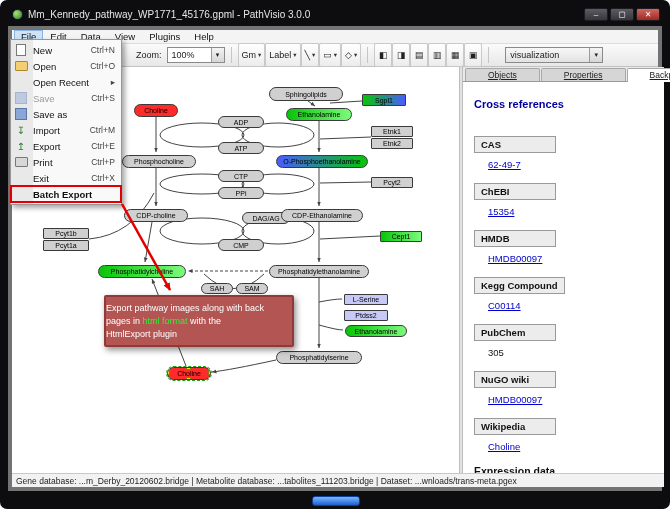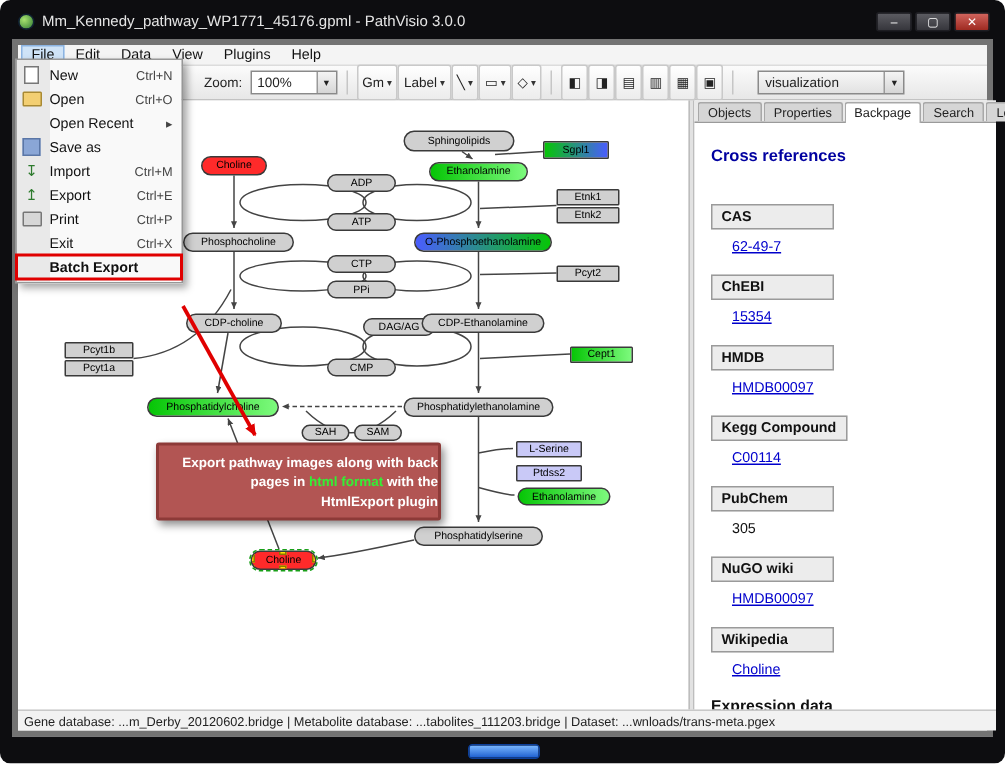--- a/index.html
+++ b/index.html
@@ -42,25 +42,25 @@
   .edges{position:absolute;left:0;top:0;z-index:1;}
   .node{position:absolute;z-index:3;display:flex;align-items:center;justify-content:center;border:1px solid #3a3a3a;font-size:7px;line-height:1;white-space:nowrap;overflow:hidden;color:#000;}
   .node.metabolite{border-radius:7px;}
   .node.gene{border-radius:1px;}
   .node.selected{outline:1px dashed #18a018;}
   .handle{position:absolute;width:5px;height:5px;background:#ffdf00;border:1px solid #8a7a00;}
   .h-nw{left:-3px;top:-3px}.h-n{left:calc(50% - 3px);top:-3px}.h-ne{right:-3px;top:-3px}
   .h-w{left:-3px;top:calc(50% - 3px)}.h-e{right:-3px;top:calc(50% - 3px)}
   .h-sw{left:-3px;bottom:-3px}.h-s{left:calc(50% - 3px);bottom:-3px}.h-se{right:-3px;bottom:-3px}
 
-  .annotation{position:absolute;left:92px;top:228px;width:190px;height:52px;border:2px solid #8d3a38;border-radius:2px;z-index:6;color:#fff;font-weight:bold;font-size:9px;line-height:13px;display:flex;flex-direction:column;align-items:flex-end;justify-content:center;text-align:center;box-shadow:2px 3px 6px rgba(0,0,0,.45);}
+  .annotation{position:absolute;left:92px;top:228px;width:190px;height:52px;border:2px solid #8d3a38;border-radius:2px;z-index:6;color:#fff;font-weight:normal;font-size:9px;line-height:13px;display:flex;flex-direction:column;align-items:flex-start;justify-content:center;text-align:center;box-shadow:2px 3px 6px rgba(0,0,0,.45);}
 
   
   .tabs{height:15px;background:#e9e9e9;display:flex;align-items:flex-end;gap:1px;padding-left:2px;border-bottom:1px solid #9a9a9a;font-size:8.5px;}
-  .tab{padding:1px 6px;background:#d6d6d6;border:1px solid #a8a8a8;border-bottom:none;border-radius:2px 2px 0 0;color:#222;}
+  .tab{padding:1px 22px;background:#d6d6d6;border:1px solid #a8a8a8;border-bottom:none;border-radius:2px 2px 0 0;color:#222;text-decoration:underline;}
   .tab.active{background:#fff;position:relative;top:1px;padding-bottom:2px;}
   .backpage{padding:8px 11px 0;font-size:9.5px;color:#111;}
   .bp-title{font-weight:bold;font-size:11px;margin:8px 0 26px;}
   .bp-section{margin-bottom:13px;}
   .bp-header{display:inline-block;background:#ececec;border:1px solid #9a9a9a;font-weight:bold;font-size:9.5px;padding:2px 6px;min-width:82px;margin-bottom:6px;}
   .bp-value{font-size:9.5px;margin-left:14px;}
   .bp-value.link{text-decoration:underline;cursor:pointer;}
   .bp-footer{font-weight:bold;font-size:10.5px;margin-top:2px;}
 
   .statusbar{position:absolute;left:0;bottom:0;width:652px;height:14px;background:#f2f2f2;border-top:1px solid #c8c8c8;font-size:8.5px;display:flex;align-items:center;padding-left:4px;color:#222;white-space:nowrap;overflow:hidden;}
@@ -340,20 +340,25 @@
       <div class="fm-row">
         <span class="fm-icon ic-open-folder"></span>
         <span class="fm-label">Open</span>
         <span class="fm-shortcut">Ctrl+O</span>
       </div>
       <div class="fm-row">
         <span class="fm-icon"></span>
         <span class="fm-label">Open Recent</span>
         <span class="fm-shortcut">▸</span>
       </div>
+      <div class="fm-row disabled">
+        <span class="fm-icon ic-save"></span>
+        <span class="fm-label">Save</span>
+        <span class="fm-shortcut">Ctrl+S</span>
+      </div>
       <div class="fm-row">
         <span class="fm-icon ic-save"></span>
         <span class="fm-label">Save as</span>
         <span class="fm-shortcut"></span>
       </div>
       <div class="fm-row">
         <span class="fm-icon ic-import"></span>
         <span class="fm-label">Import</span>
         <span class="fm-shortcut">Ctrl+M</span>
       </div>

